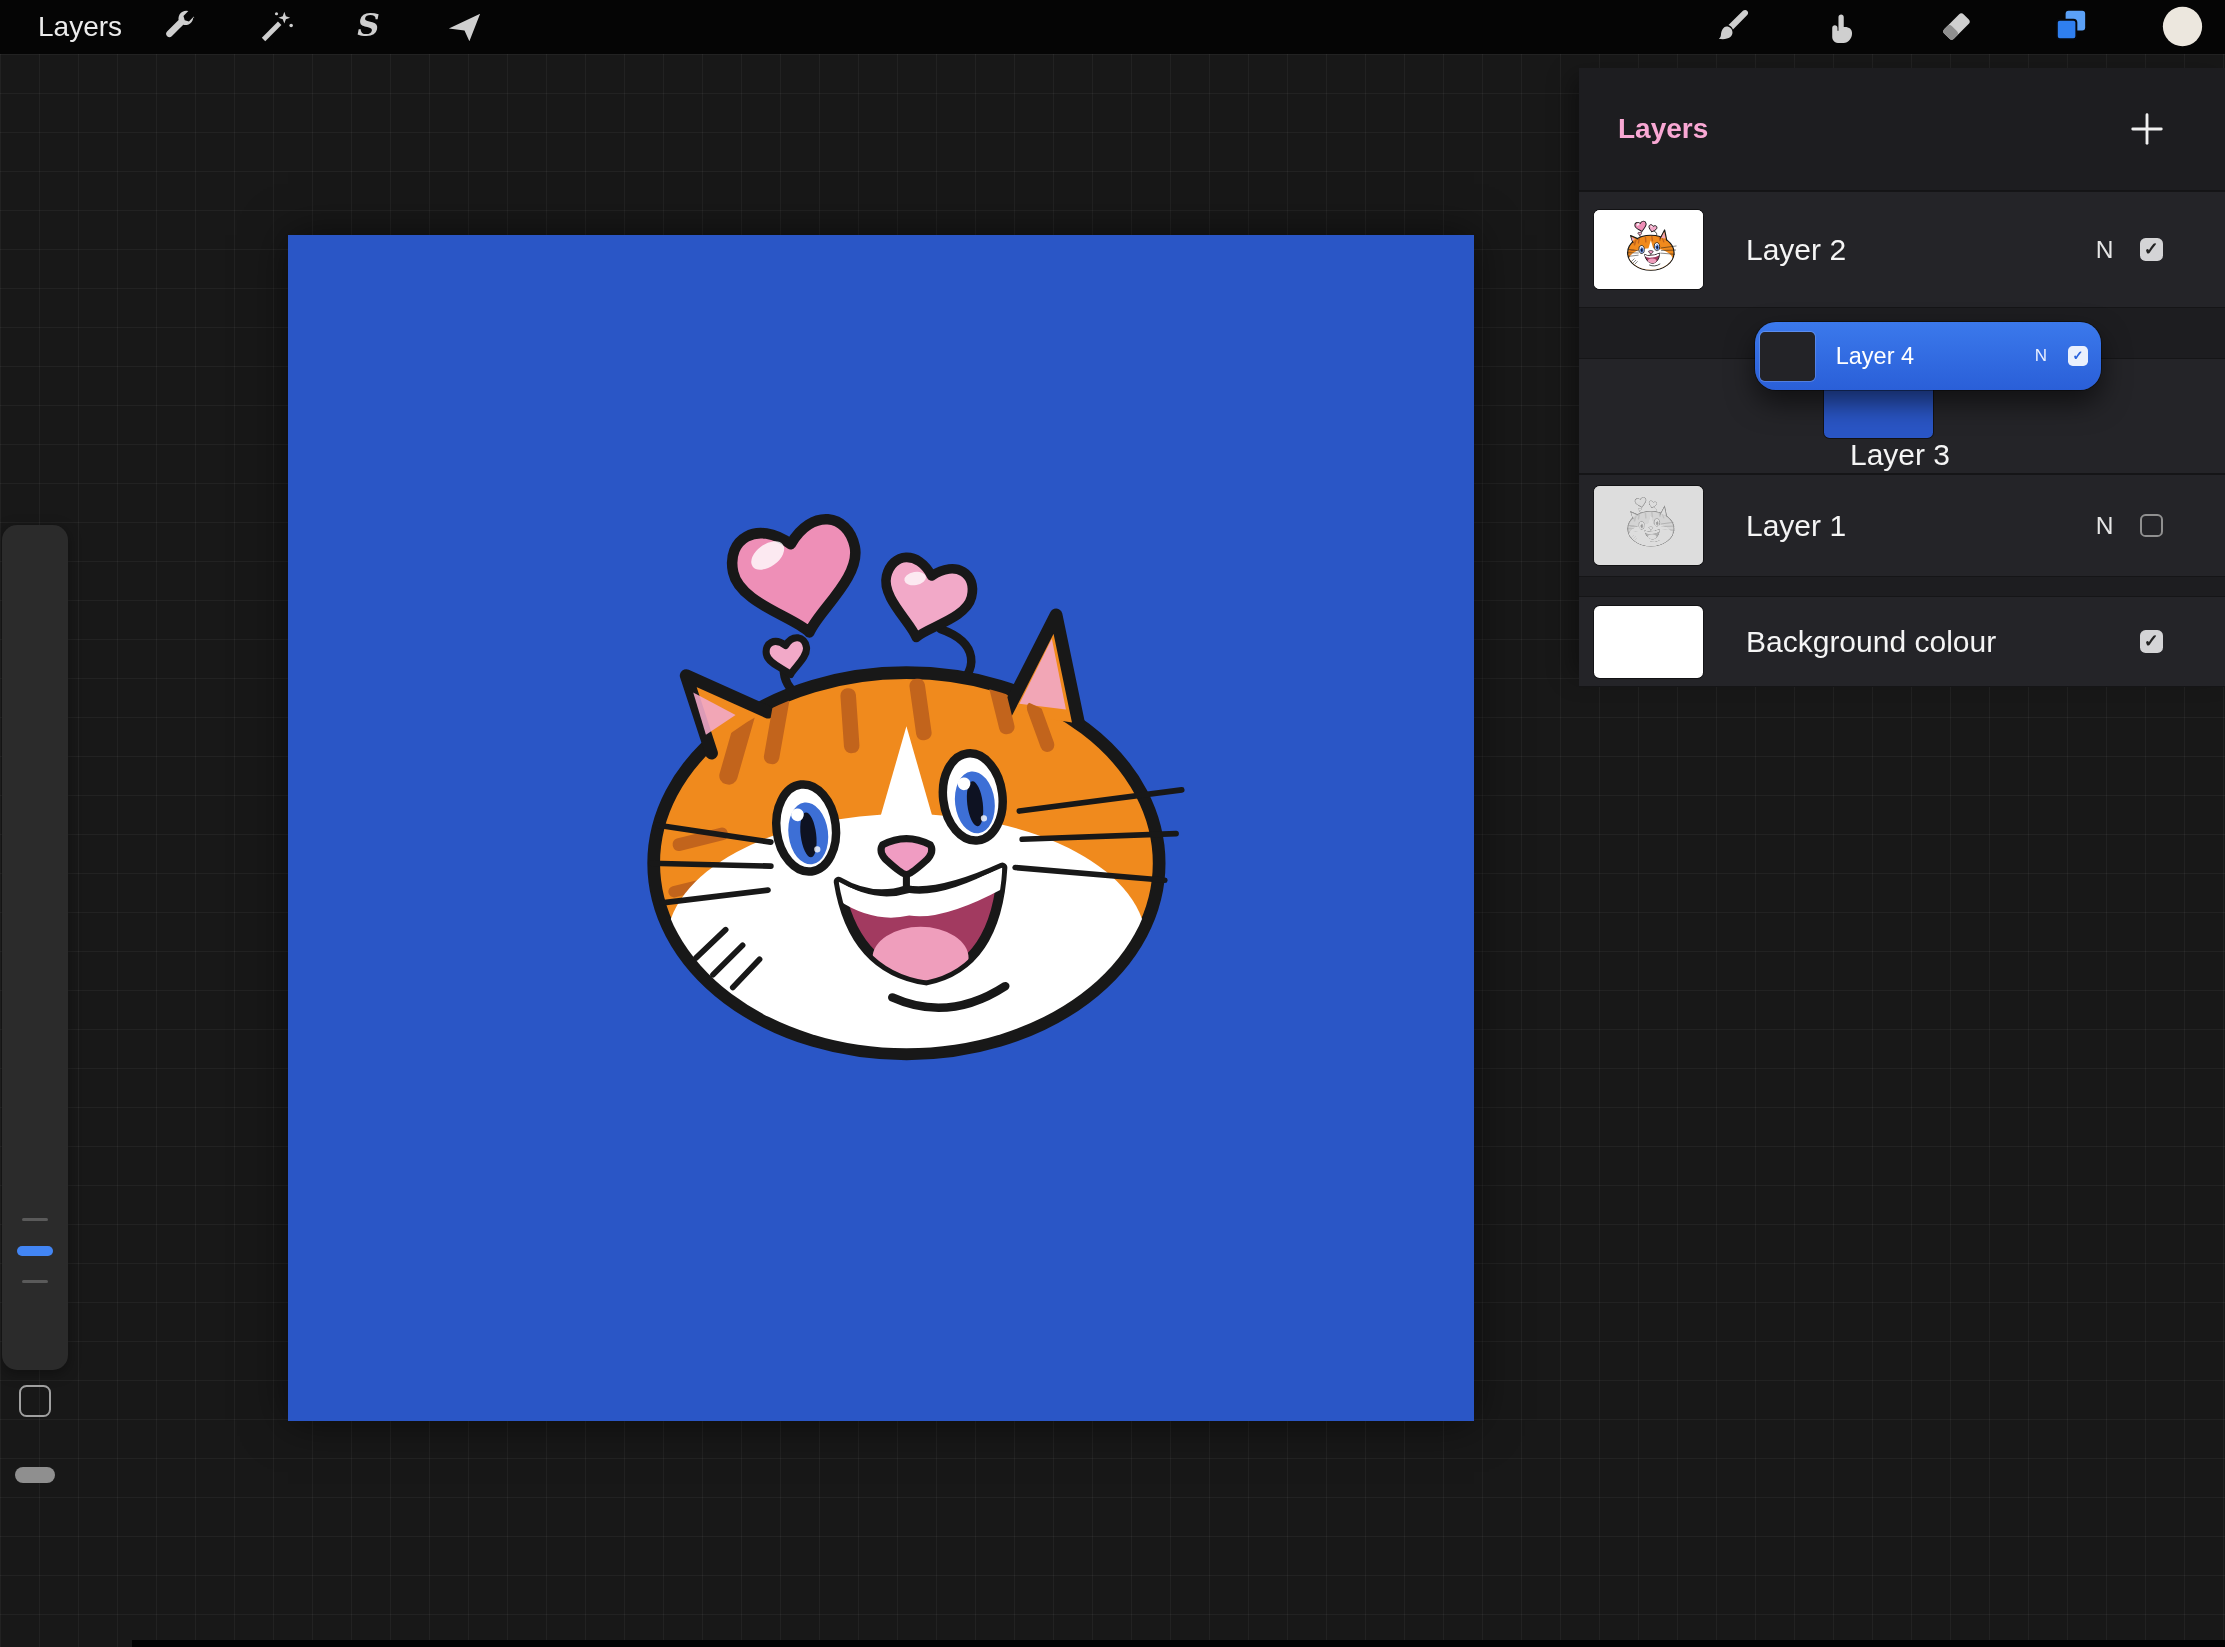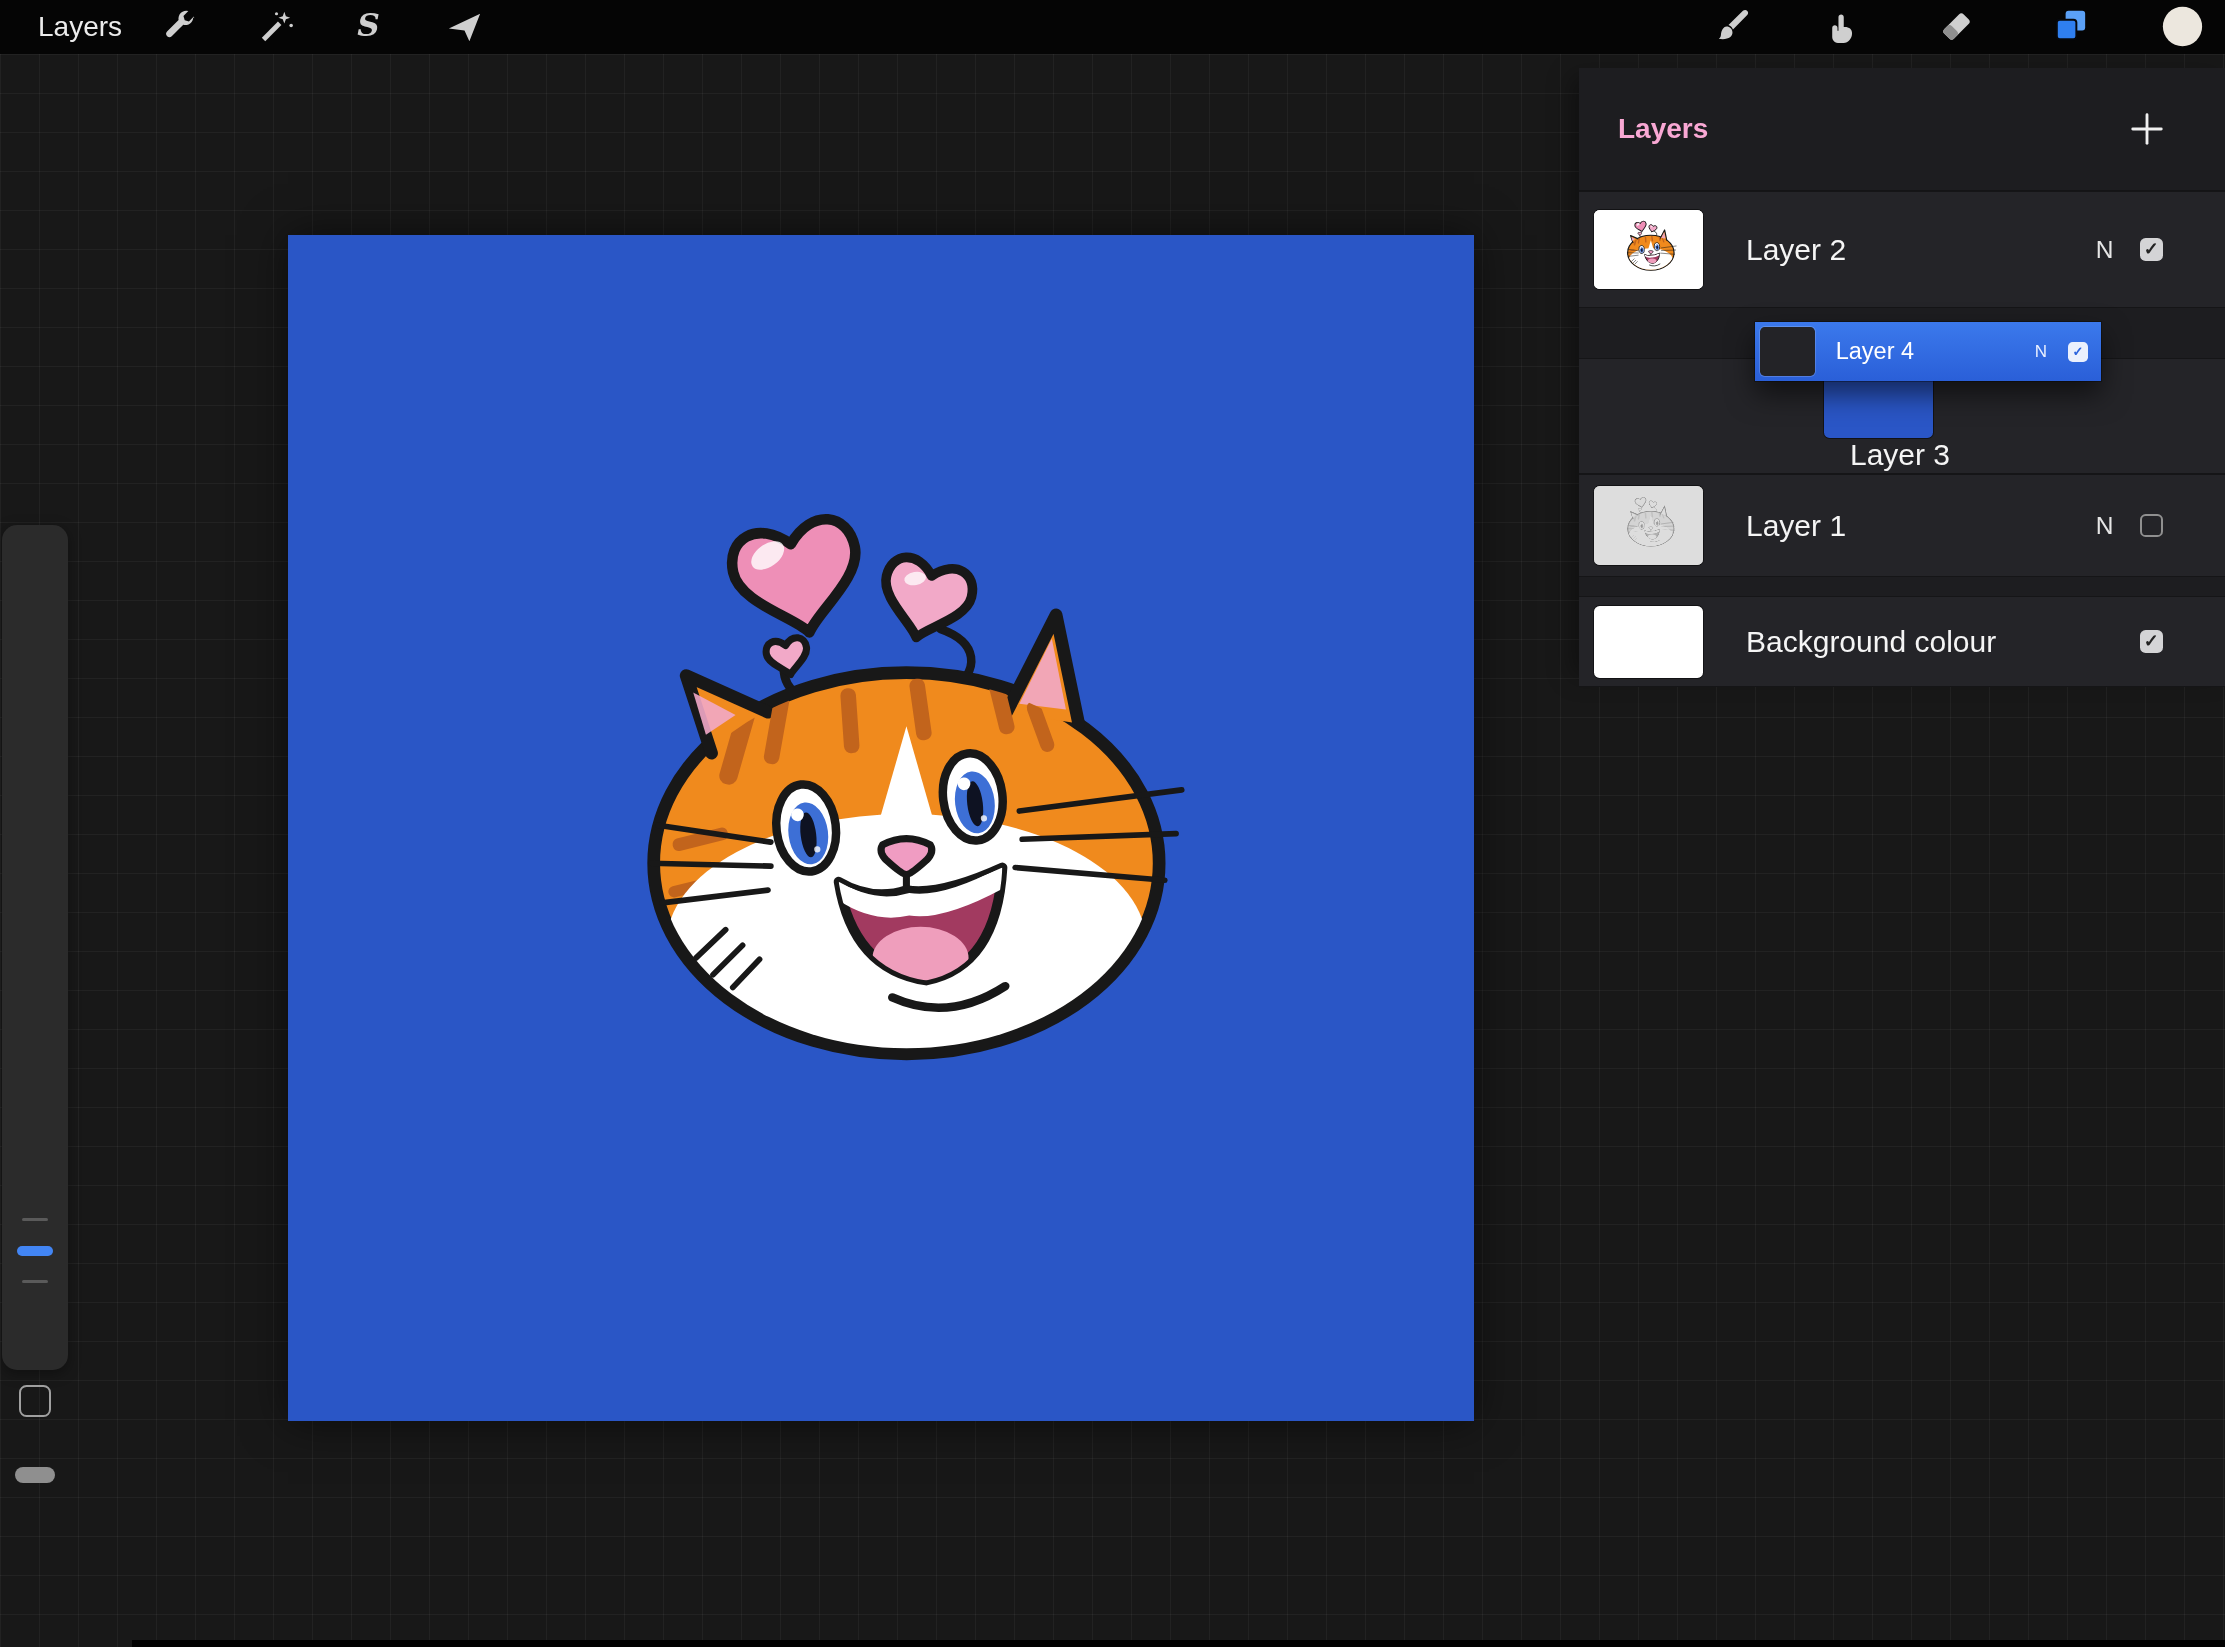--- a/index.html
+++ b/index.html
@@ -56,21 +56,21 @@
   .thumb-bgcol{height:72px;}
   .sketch-svg{filter:grayscale(1) brightness(1.5) contrast(.55);opacity:.6;}
   .layer-name{color:#f5f5f5;font-size:30px;margin-left:43px;text-align:center;}
   .blend-n{color:#e6e6e6;font-size:24.5px;margin-left:auto;}
   .vis-box{width:23.5px;height:23.5px;border-radius:5.6px;margin-left:26px;flex:0 0 auto;
            text-align:center;}
   .vis-checked{background:#d4d4d6;color:#232323;font-size:18px;line-height:23.5px;font-weight:700;}
   .vis-unchecked{border:2.8px solid #909090;box-sizing:border-box;background:transparent;}
 
   
-  .layer-row-drag{position:absolute;left:176px;top:254px;width:346px;height:59px;border-radius:0;
+  .layer-row-drag{position:absolute;left:176px;top:254px;width:346px;height:68px;border-radius:21px;
                   background:linear-gradient(#3b79ec,#2a5fd8);display:flex;align-items:center;
                   padding:0 13px 0 4.7px;box-sizing:border-box;z-index:25;
                   box-shadow:0 13px 28px rgba(0,0,0,.55),0 0 0 0.9px rgba(0,0,0,.35);}
   .drag-thumb{width:55px;height:49px;border-radius:4.7px;background:#232327;
               box-shadow:0 0 0 0.9px rgba(255,255,255,.18);flex:0 0 auto;}
   .drag-name{color:#ffffff;font-size:23.5px;margin-left:21px;}
   .drag-blend{color:#eaf0ff;font-size:17px;margin-left:auto;}
   .drag-visbox{width:20px;height:20px;border-radius:4.7px;background:#eaf0fd;color:#2a63dd;
                font-size:13px;line-height:20px;font-weight:700;text-align:center;margin-left:21px;flex:0 0 auto;}
 </style>

